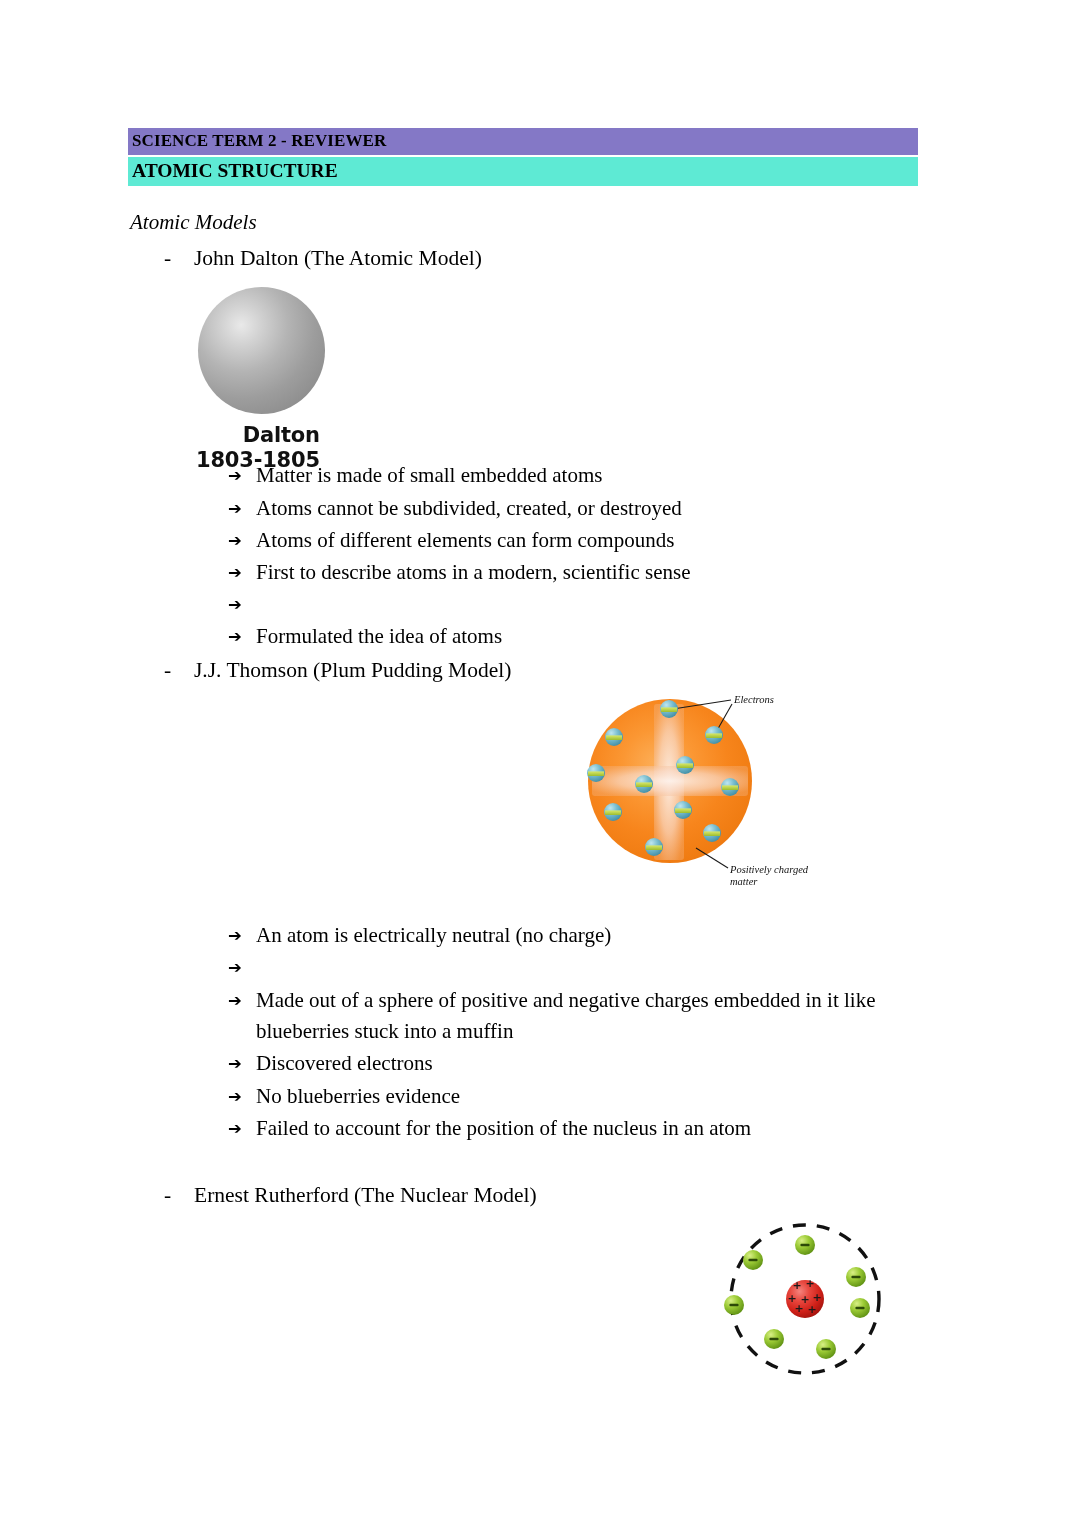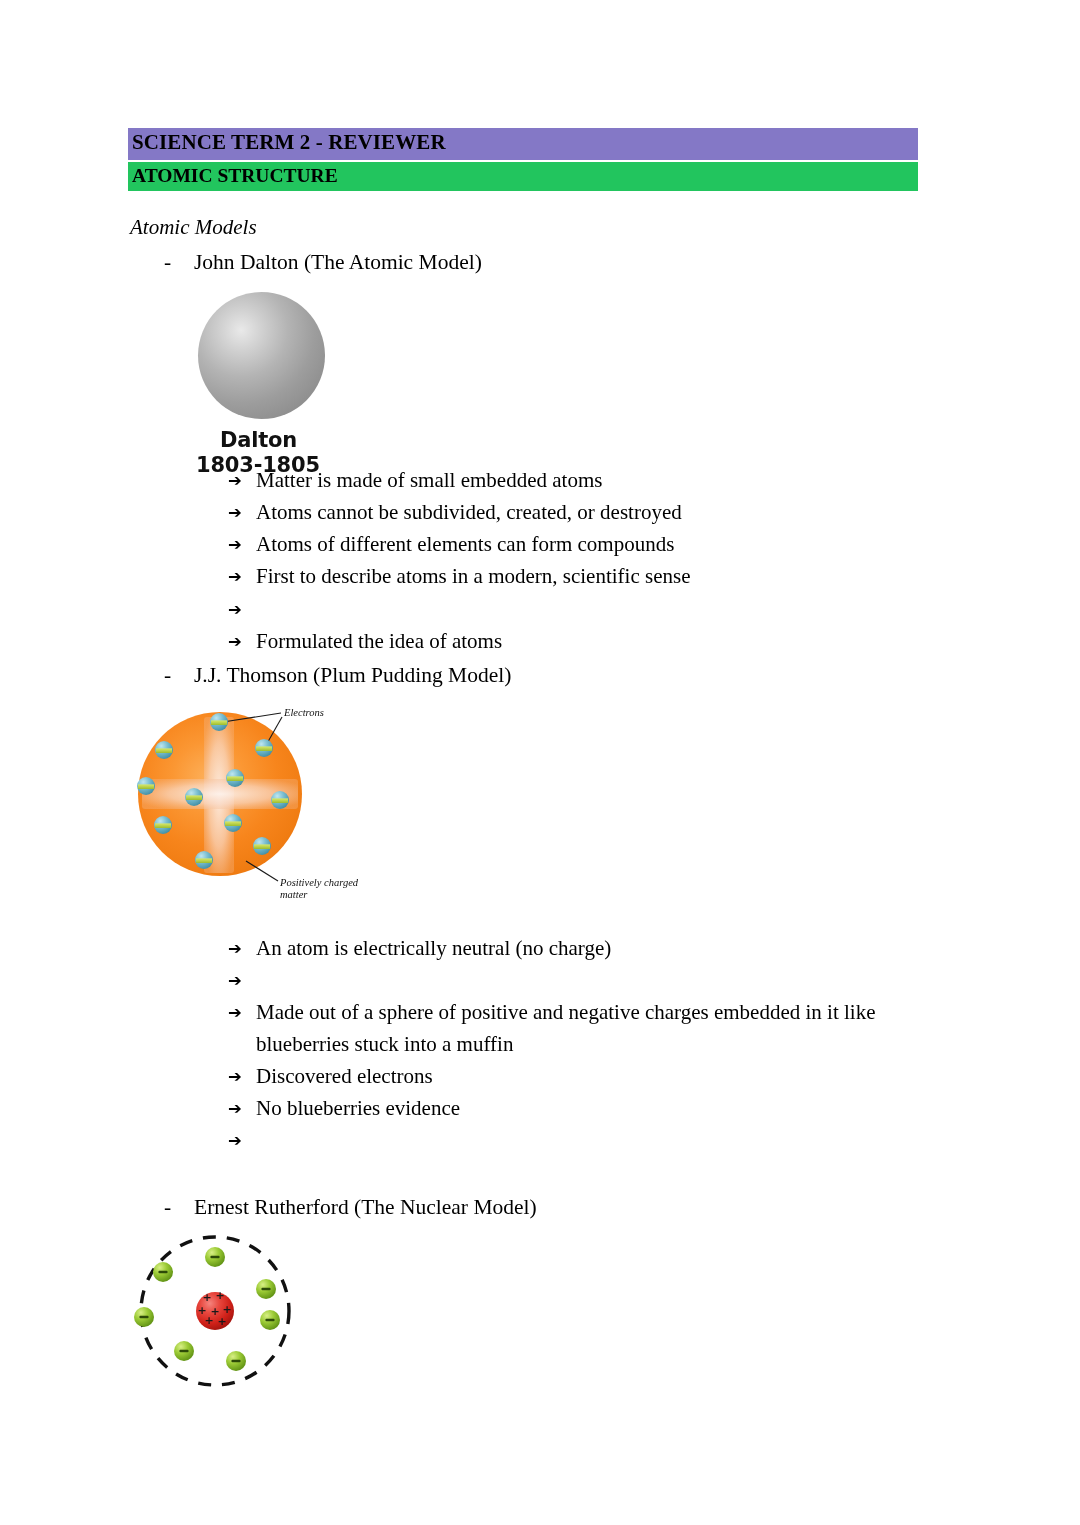--- a/index.html
+++ b/index.html
@@ -26,28 +26,28 @@
     position: absolute;
     left: 128px;
     top: 128px;
     width: 790px;
   }
 
   
   .band-title {
     background: #8478c6;
     padding: 3px 4px 5px 4px;
-    font-size: 21px;
+    font-size: 17px;
     font-weight: bold;
     font-family: "Liberation Serif", serif;
     letter-spacing: 0.1px;
     line-height: 1.12;
   }
   .band-sub {
-    background: #22c55e;
+    background: #5eead4;
     padding: 3px 4px 4px 4px;
     font-size: 19.5px;
     font-weight: bold;
     font-family: "Liberation Serif", serif;
     line-height: 1.15;
     margin-top: 2px;
   }
   .section-italic {
     font-style: italic;
     font-size: 21px;
@@ -83,21 +83,21 @@
     width: 28px;
     flex: 0 0 28px;
     font-family: "DejaVu Sans", sans-serif;
     font-size: 16.5px;
     line-height: 1.95;
   }
   .arrow-text { flex: 1; }
   .u-underline { }
 
   
-  .fig { position: relative; }
+  .fig { position: relative; text-align: right; }
 
   
   .fig-dalton {
     height: 185px;
     margin-top: 4px;
   }
   .dalton-sphere {
     position: absolute;
     left: 70px;
     top: 12px;
@@ -118,21 +118,21 @@
     line-height: 1.18;
     letter-spacing: -0.2px;
     color: #111;
   }
   .dalton-caption .c1 { display: block; padding-left: 24px; }
   .dalton-caption .c2 { display: block; }
 
   
   .fig-thomson {
     height: 230px;
-    margin-top: 14px;
+    margin-top: 6px;
   }
 
   
   .fig-rutherford {
     height: 175px;
     margin-top: 6px;
   }
 </style>
 </head>
 <body>
@@ -297,20 +297,21 @@
       <div class="arrow-item">
         <span class="arrow-mark">➔</span>
         <span class="arrow-text">Discovered electrons</span>
       </div>
       <div class="arrow-item">
         <span class="arrow-mark">➔</span>
         <span class="arrow-text">No blueberries evidence</span>
       </div>
       <div class="arrow-item">
         <span class="arrow-mark">➔</span>
+        <span class="arrow-text">Failed to account for the position of the nucleus in an atom</span>
       </div>
     </div>
 
     <div class="dash-item" style="margin-top:38px;">
       <span class="dash-mark">-</span>
       <span class="dash-text">Ernest Rutherford (The Nuclear Model)</span>
     </div>
 
     <div class="fig fig-rutherford">
       <svg width="200" height="170" viewBox="0 0 200 170">

